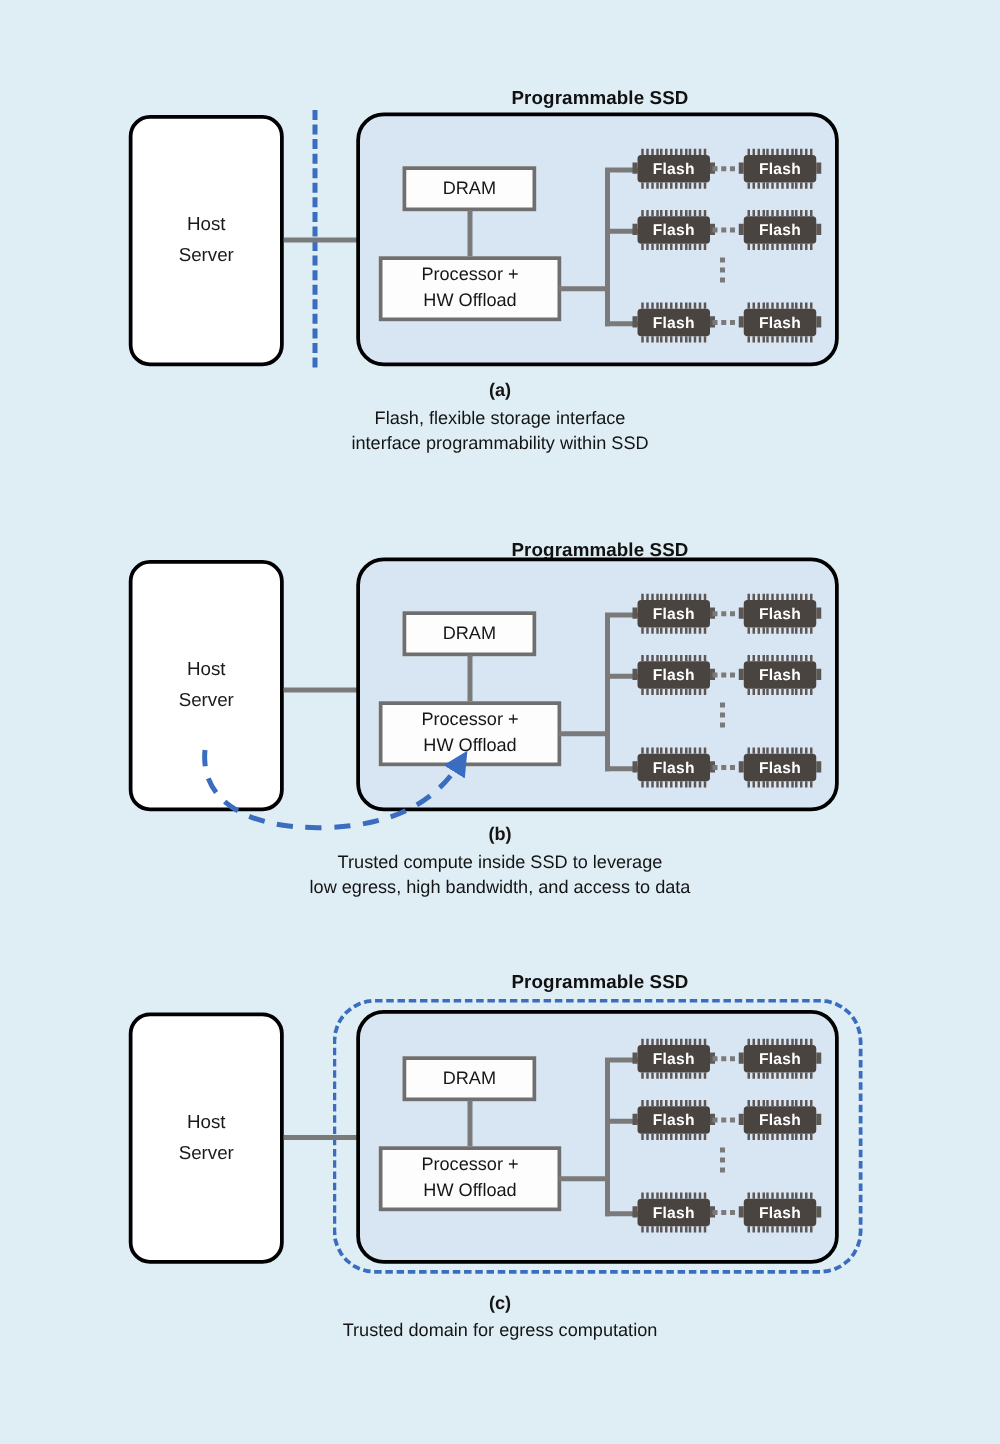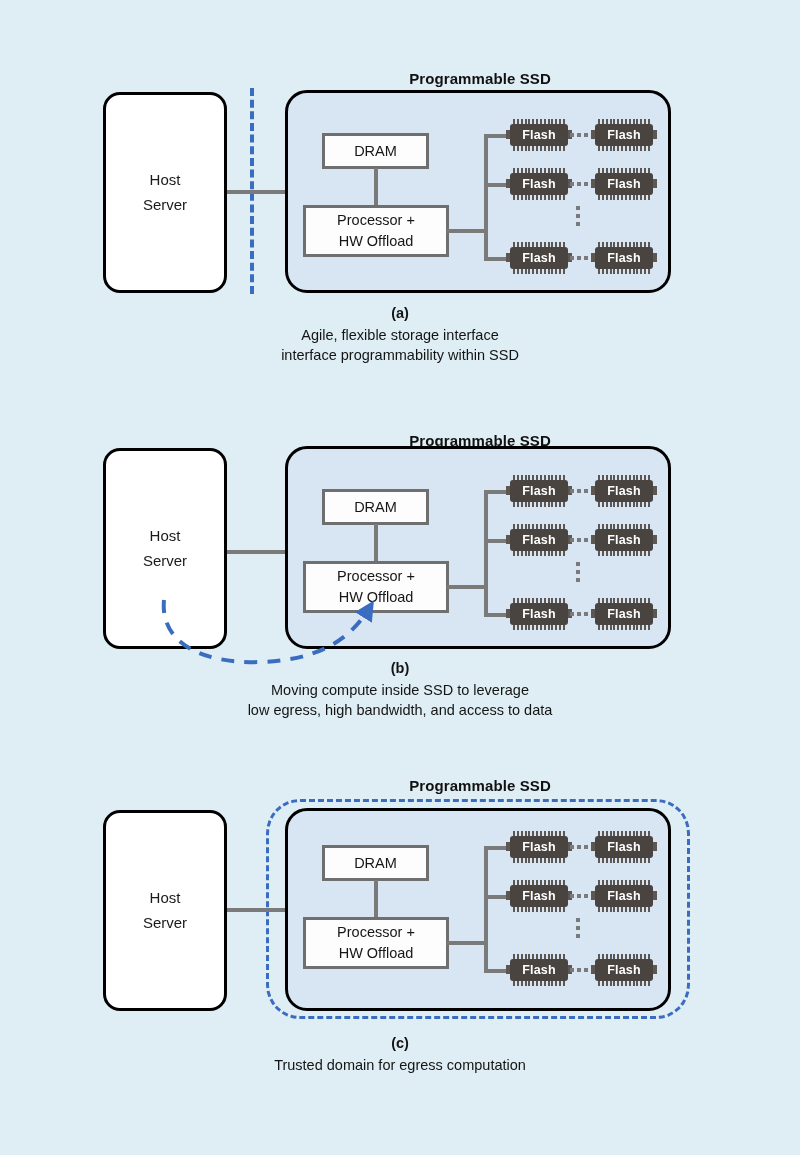--- a/index.html
+++ b/index.html
@@ -467,21 +467,21 @@
         <i></i>
         <i></i>
       </span>
     <span class="side l"></span>
     <span class="side r"></span>
     <span>Flash</span>
   </div>
 
   <div class="caption" style="top:303px;">
     <span class="tag">(a)</span>
-    <span class="line">Agile, flexible storage interface</span>
+    <span class="line">Flash, flexible storage interface</span>
     <span class="line">interface programmability within SSD</span>
   </div>
 </div>
 
 <div class="panel" style="top:355px;height:390px;">
 
   <div class="ssd-title" style="left:290px;top:77px;width:380px;">
     <span>Programmable SSD</span>
   </div>
 
@@ -761,21 +761,21 @@
     <defs>
       <marker id="arrowheadB" markerWidth="5" markerHeight="5" refX="2.2" refY="2.5" orient="auto" markerUnits="strokeWidth">
         <path d="M0,0 L5,2.5 L0,5 z" fill="#3a6cc0"></path>
       </marker>
     </defs>
     <path d="M 24 10 C 20 52, 60 74, 122 72 C 175 70, 208 52, 228 20" fill="none" stroke="#3a6cc0" stroke-width="4" stroke-dasharray="13 10" stroke-linecap="butt" marker-end="url(#arrowheadB)"></path>
   </svg>
 
   <div class="caption" style="top:303px;">
     <span class="tag">(b)</span>
-    <span class="line">Moving compute inside SSD to leverage</span>
+    <span class="line">Trusted compute inside SSD to leverage</span>
     <span class="line">low egress, high bandwidth, and access to data</span>
   </div>
 </div>
 
 <div class="panel" style="top:700px;height:420px;">
 
   <div class="ssd-title" style="left:290px;top:77px;width:380px;">
     <span>Programmable SSD</span>
   </div>
 

